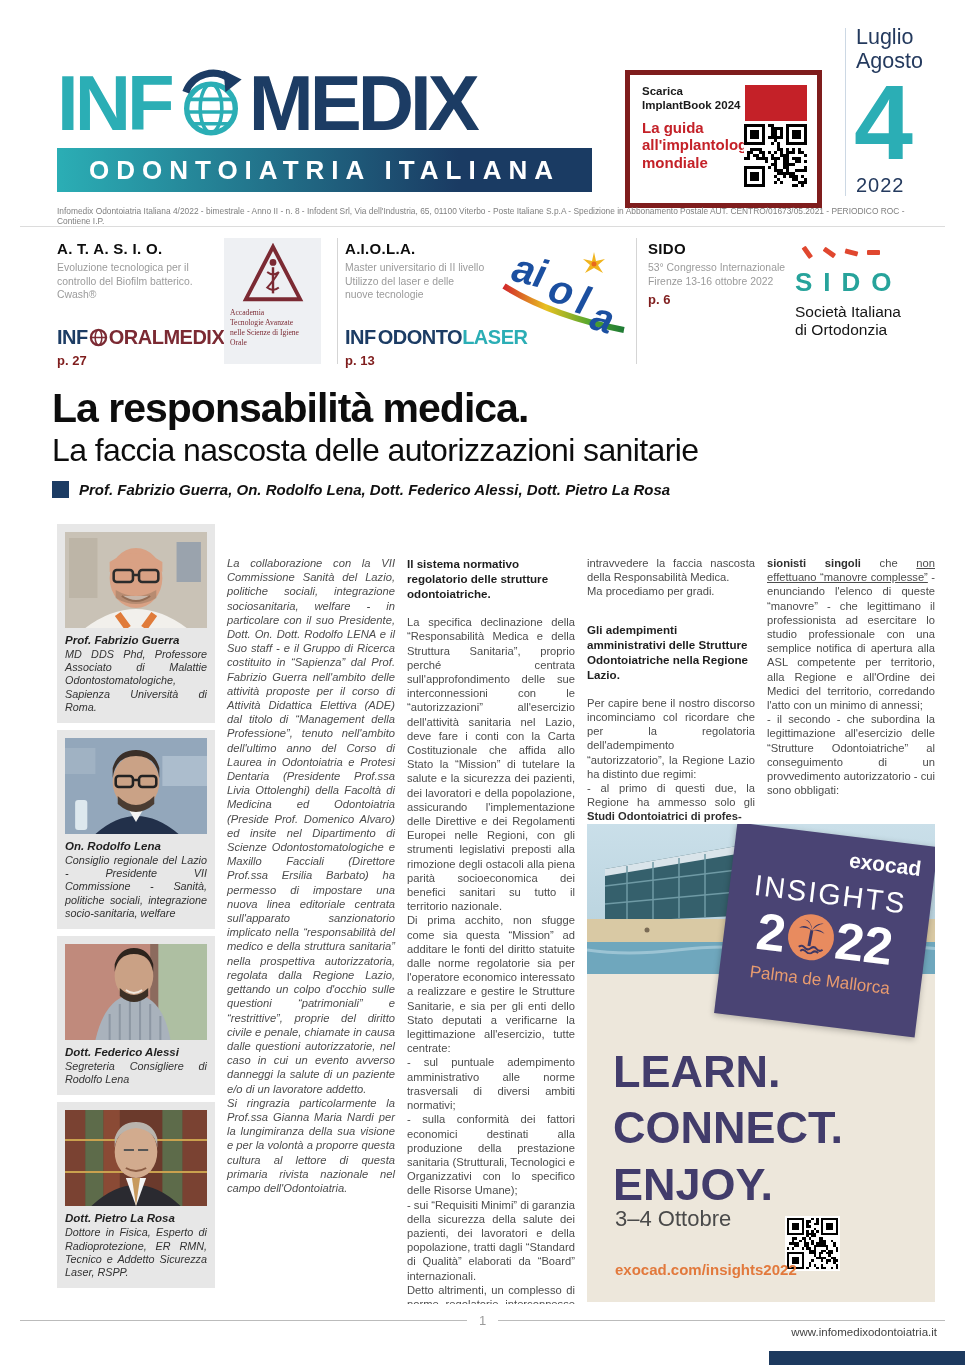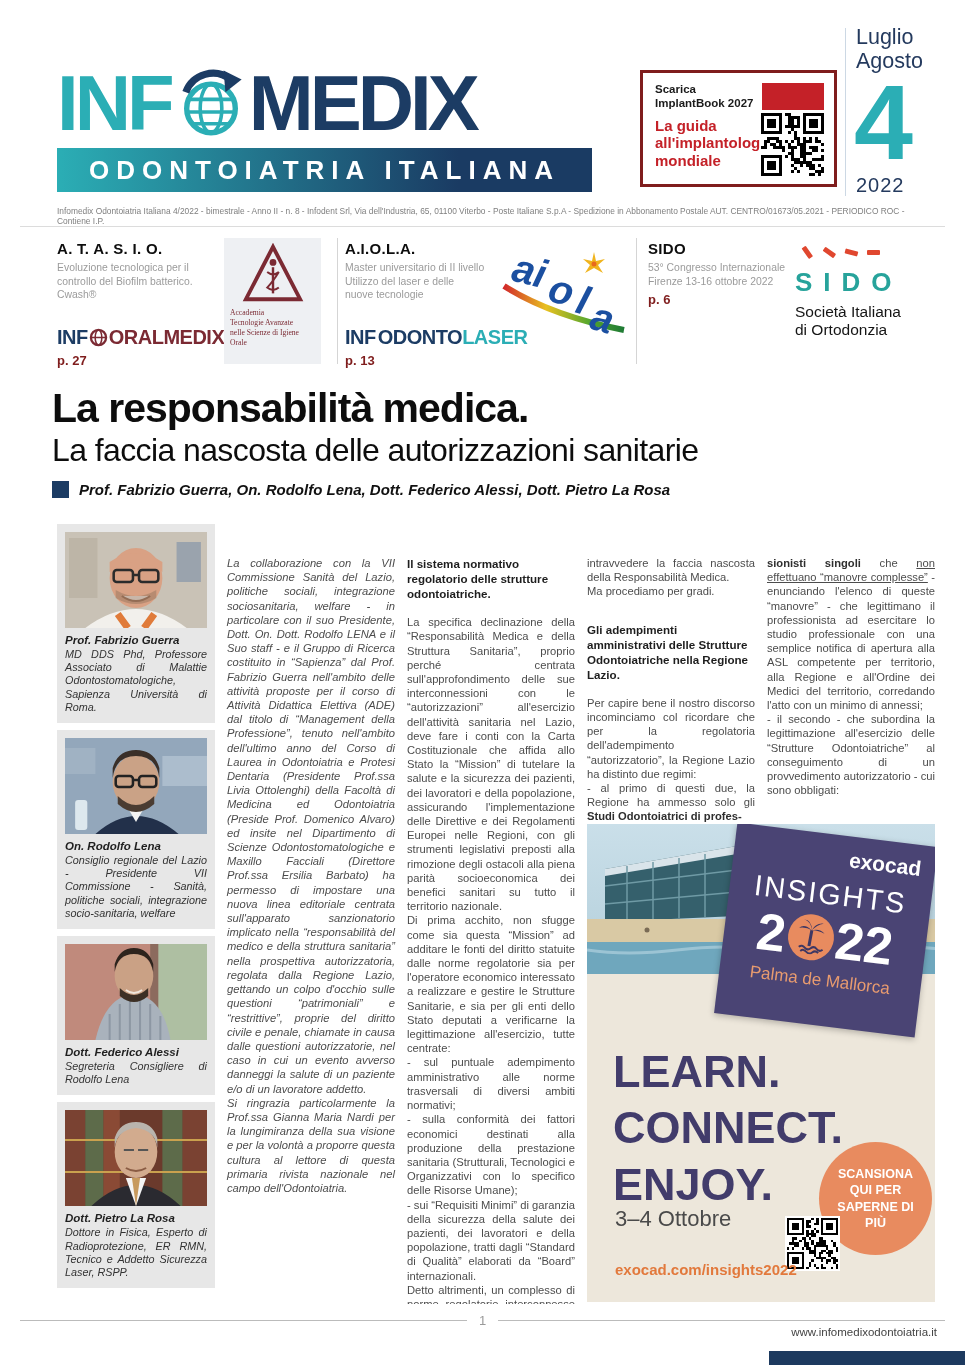--- a/index.html
+++ b/index.html
@@ -9,22 +9,22 @@
   
   .logo-area { position:absolute; left:57px; top:64px; width:535px; }
   .logo-word { display:flex; align-items:center; font-weight:700; font-size:78px; letter-spacing:-4px; line-height:1; }
   .logo-inf { color:#2BAEB5; }
   .logo-medix { color:#1C3C64; }
   .logo-globe { width:72px; height:72px; margin:0 2px 0 4px; flex:0 0 auto; }
   .banner { margin-top:6px; height:44px; background:linear-gradient(90deg,#2BAEB5 0%,#1A3B63 75%);
             display:flex; align-items:center; justify-content:center;
             color:#fff; font-weight:700; font-size:26px; letter-spacing:7px; }
 
-  .implant-box { position:absolute; left:625px; top:70px; width:197px; height:117px;
-                 border:3px solid #7f1d1d; background:#fff; padding:10px 10px 8px 12px; display:flex;margin-left:15px; }
+  .implant-box { position:absolute; left:625px; top:70px; width:197px; height:138px;
+                 border:5px solid #7f1d1d; background:#fff; padding:10px 10px 8px 12px; display:flex; }
   .ib-left { width:102px; }
   .ib-l1 { font-size:11.5px; font-weight:700; color:#1a1a1a; }
   .ib-l2 { font-size:11.5px; font-weight:700; color:#1a1a1a; margin-top:2px; }
   .ib-l3 { font-size:15px; font-weight:700; color:#C42128; line-height:1.15; margin-top:8px; }
   .ib-right { flex:1; display:flex; flex-direction:column; align-items:flex-end; }
   .ib-redrect { width:62px; height:36px; background:#C42128; }
   .ib-qr { width:63px; height:63px; margin-top:3px; }
 
   .issue-sep { position:absolute; left:845px; top:28px; width:1px; height:168px; background:#ccd8e4; }
   .issue { position:absolute; left:856px; top:26px; width:106px; }
@@ -132,21 +132,21 @@
         <polygon points="54,4 74,14 56,28" fill="#1C3C64"></polygon>
       </svg>
       <span class="logo-medix">MEDIX</span>
     </div>
     <div class="banner">ODONTOIATRIA ITALIANA</div>
   </div>
 
   <div class="implant-box">
     <div class="ib-left">
       <div class="ib-l1">Scarica</div>
-      <div class="ib-l2">ImplantBook 2027</div>
+      <div class="ib-l2">ImplantBook 2024</div>
       <div class="ib-l3">La guida all'implantologia mondiale</div>
     </div>
     <div class="ib-right">
       <div class="ib-redrect"></div>
       <div class="ib-qr qr"><svg viewBox="0 0 21 21" width="100%" height="100%" shape-rendering="crispEdges">
             <rect width="21" height="21" fill="#fff"></rect>
             <rect x="8" y="0" width="1" height="1" fill="#000"></rect>
             <rect x="9" y="0" width="1" height="1" fill="#000"></rect>
             <rect x="9" y="1" width="1" height="1" fill="#000"></rect>
             <rect x="10" y="1" width="1" height="1" fill="#000"></rect>
@@ -547,21 +547,20 @@
           </div>
           <div class="ad-location">Palma de Mallorca</div>
         </div>
 
         <div class="ad-headlines">
           <div>LEARN.</div>
           <div>CONNECT.</div>
           <div>ENJOY.</div>
         </div>
         <div class="ad-dates">3–4 Ottobre</div>
-        <div class="ad-cta">SCANSIONA QUI PER SAPERNE DI PIÙ</div>
         <div class="ad-qr qr"><svg viewBox="0 0 21 21" width="100%" height="100%" shape-rendering="crispEdges">
               <rect width="21" height="21" fill="#fff"></rect>
               <rect x="10" y="0" width="1" height="1" fill="#000"></rect>
               <rect x="12" y="0" width="1" height="1" fill="#000"></rect>
               <rect x="8" y="1" width="1" height="1" fill="#000"></rect>
               <rect x="9" y="1" width="1" height="1" fill="#000"></rect>
               <rect x="12" y="1" width="1" height="1" fill="#000"></rect>
               <rect x="8" y="2" width="1" height="1" fill="#000"></rect>
               <rect x="11" y="2" width="1" height="1" fill="#000"></rect>
               <rect x="12" y="2" width="1" height="1" fill="#000"></rect>

